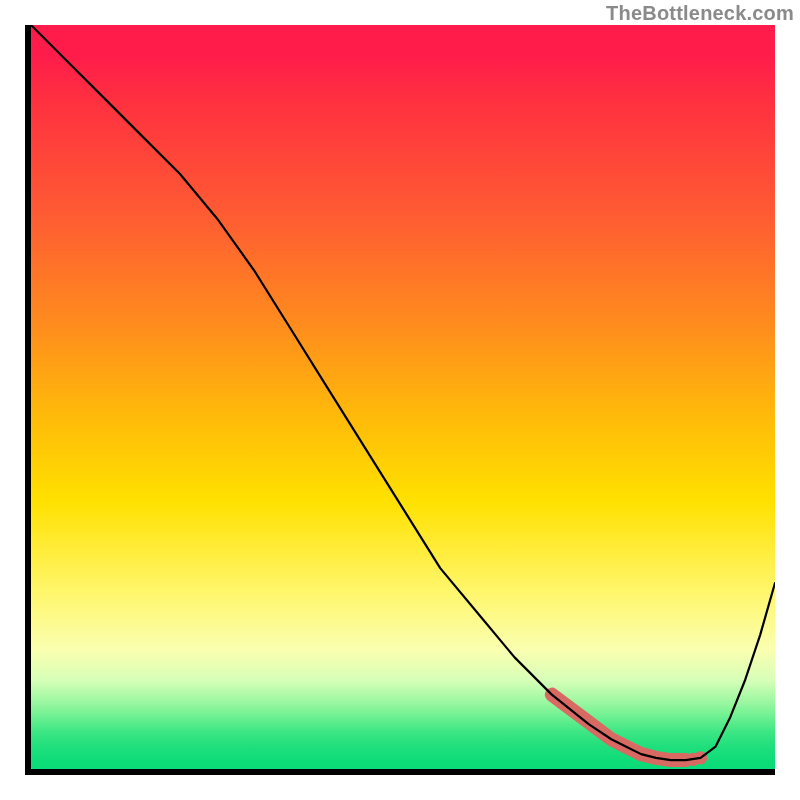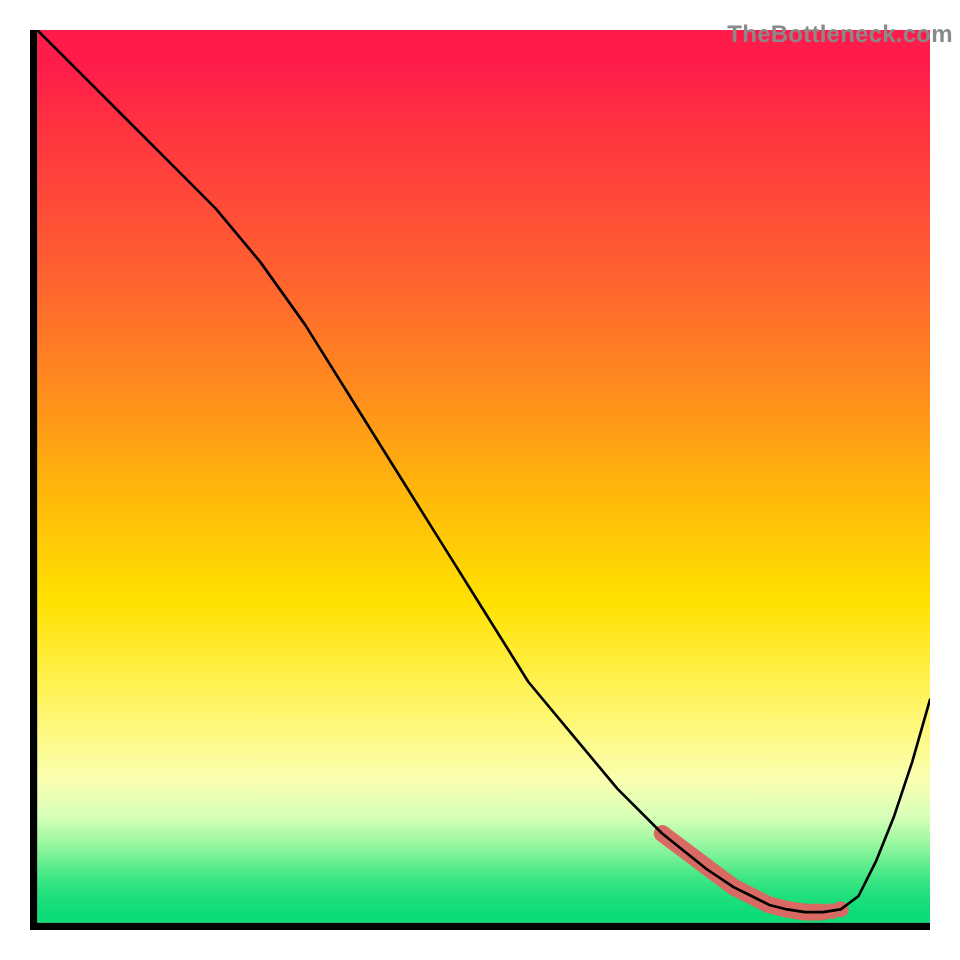--- a/index.html
+++ b/index.html
@@ -13,21 +13,20 @@
   }
   .attribution {
     position: absolute;
     top: 2px;
     right: 6px;
     font-size: 20px;
     font-weight: bold;
     color: #8a8a8a;
     z-index: 10;
     letter-spacing: 0.2px;
-    margin-top: 16px;
   }
   .plot-outer {
     position: absolute;
     left: 0;
     top: 0;
     width: 800px;
     height: 800px;
   }
   .axis-left, .axis-bottom {
     position: absolute;

